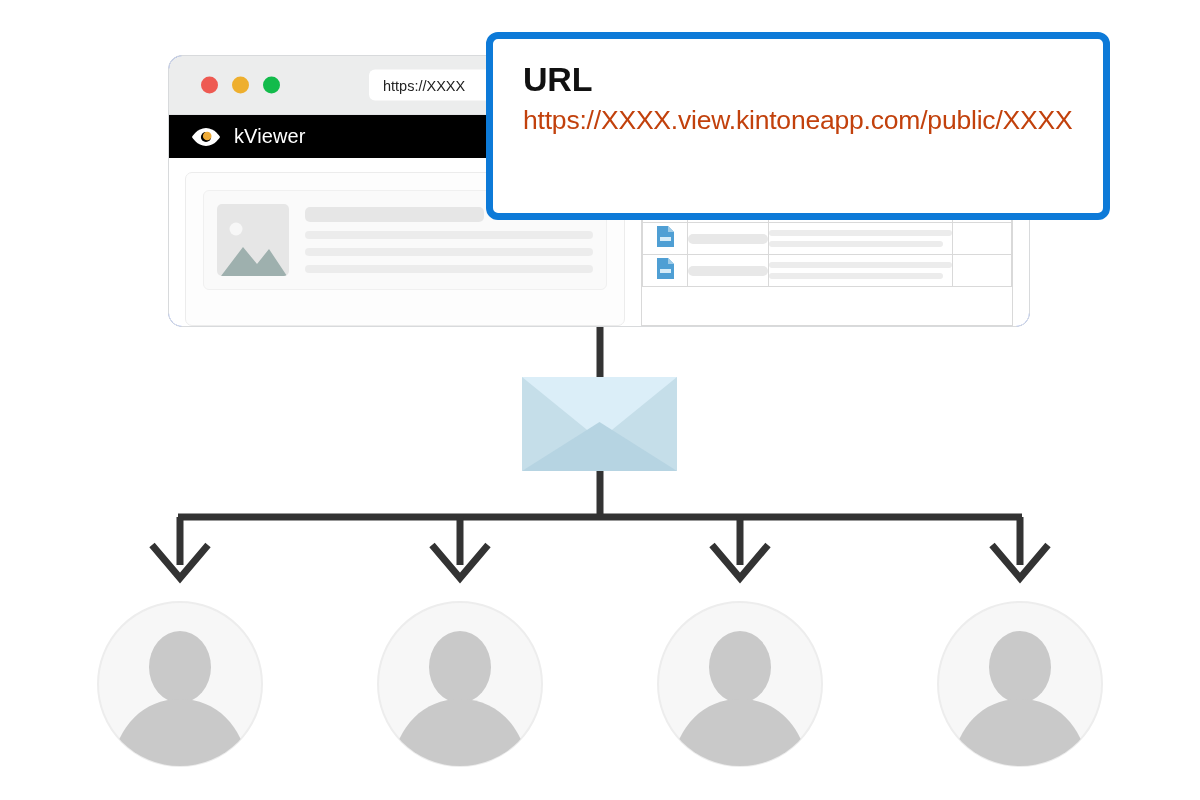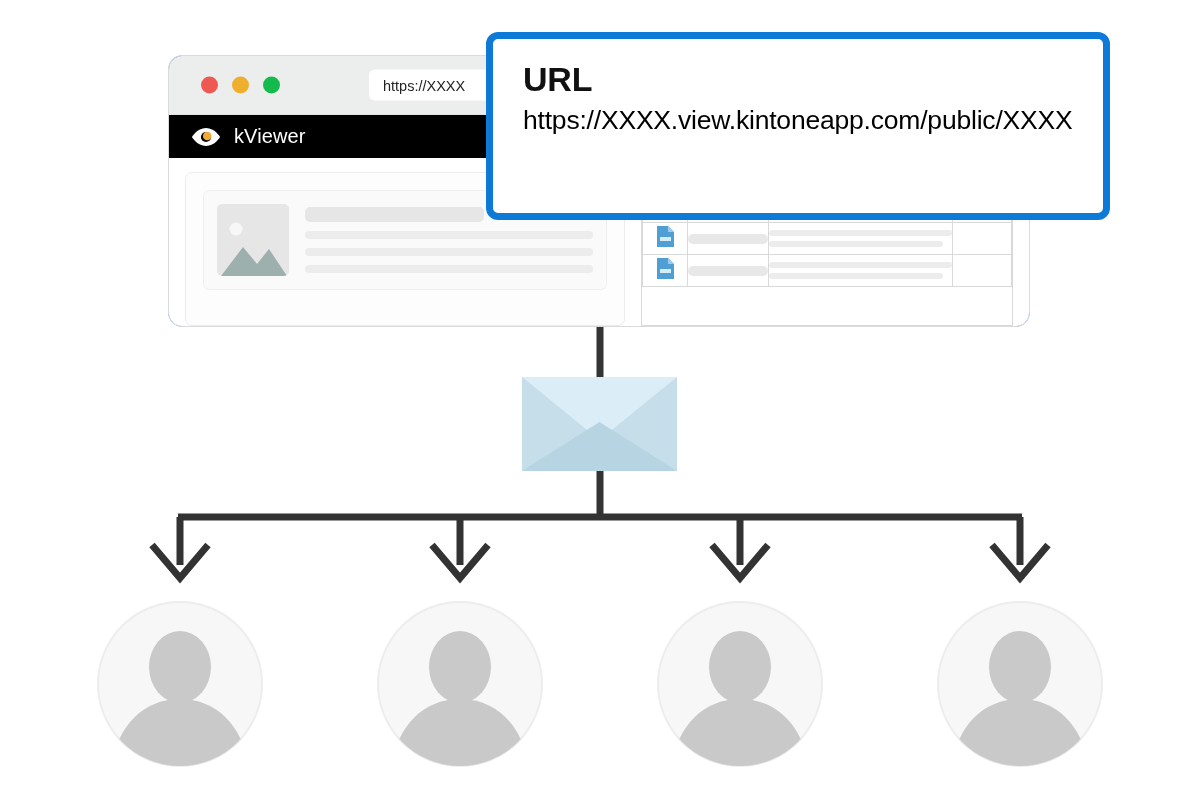--- a/index.html
+++ b/index.html
@@ -211,21 +211,21 @@
   }
   .url-title {
     font-size: 34px;
     font-weight: bold;
     color: #111111;
     line-height: 1.08;
     letter-spacing: -0.2px;
   }
   .url-value {
     font-size: 26.5px;
-    color: #000000;
+    color: #c2410c;
     line-height: 1.24;
     letter-spacing: -0.2px;
     margin-top: 6px;
     word-break: break-all;
   }
 
   
   .envelope {
     position: absolute;
     left: 522px;

